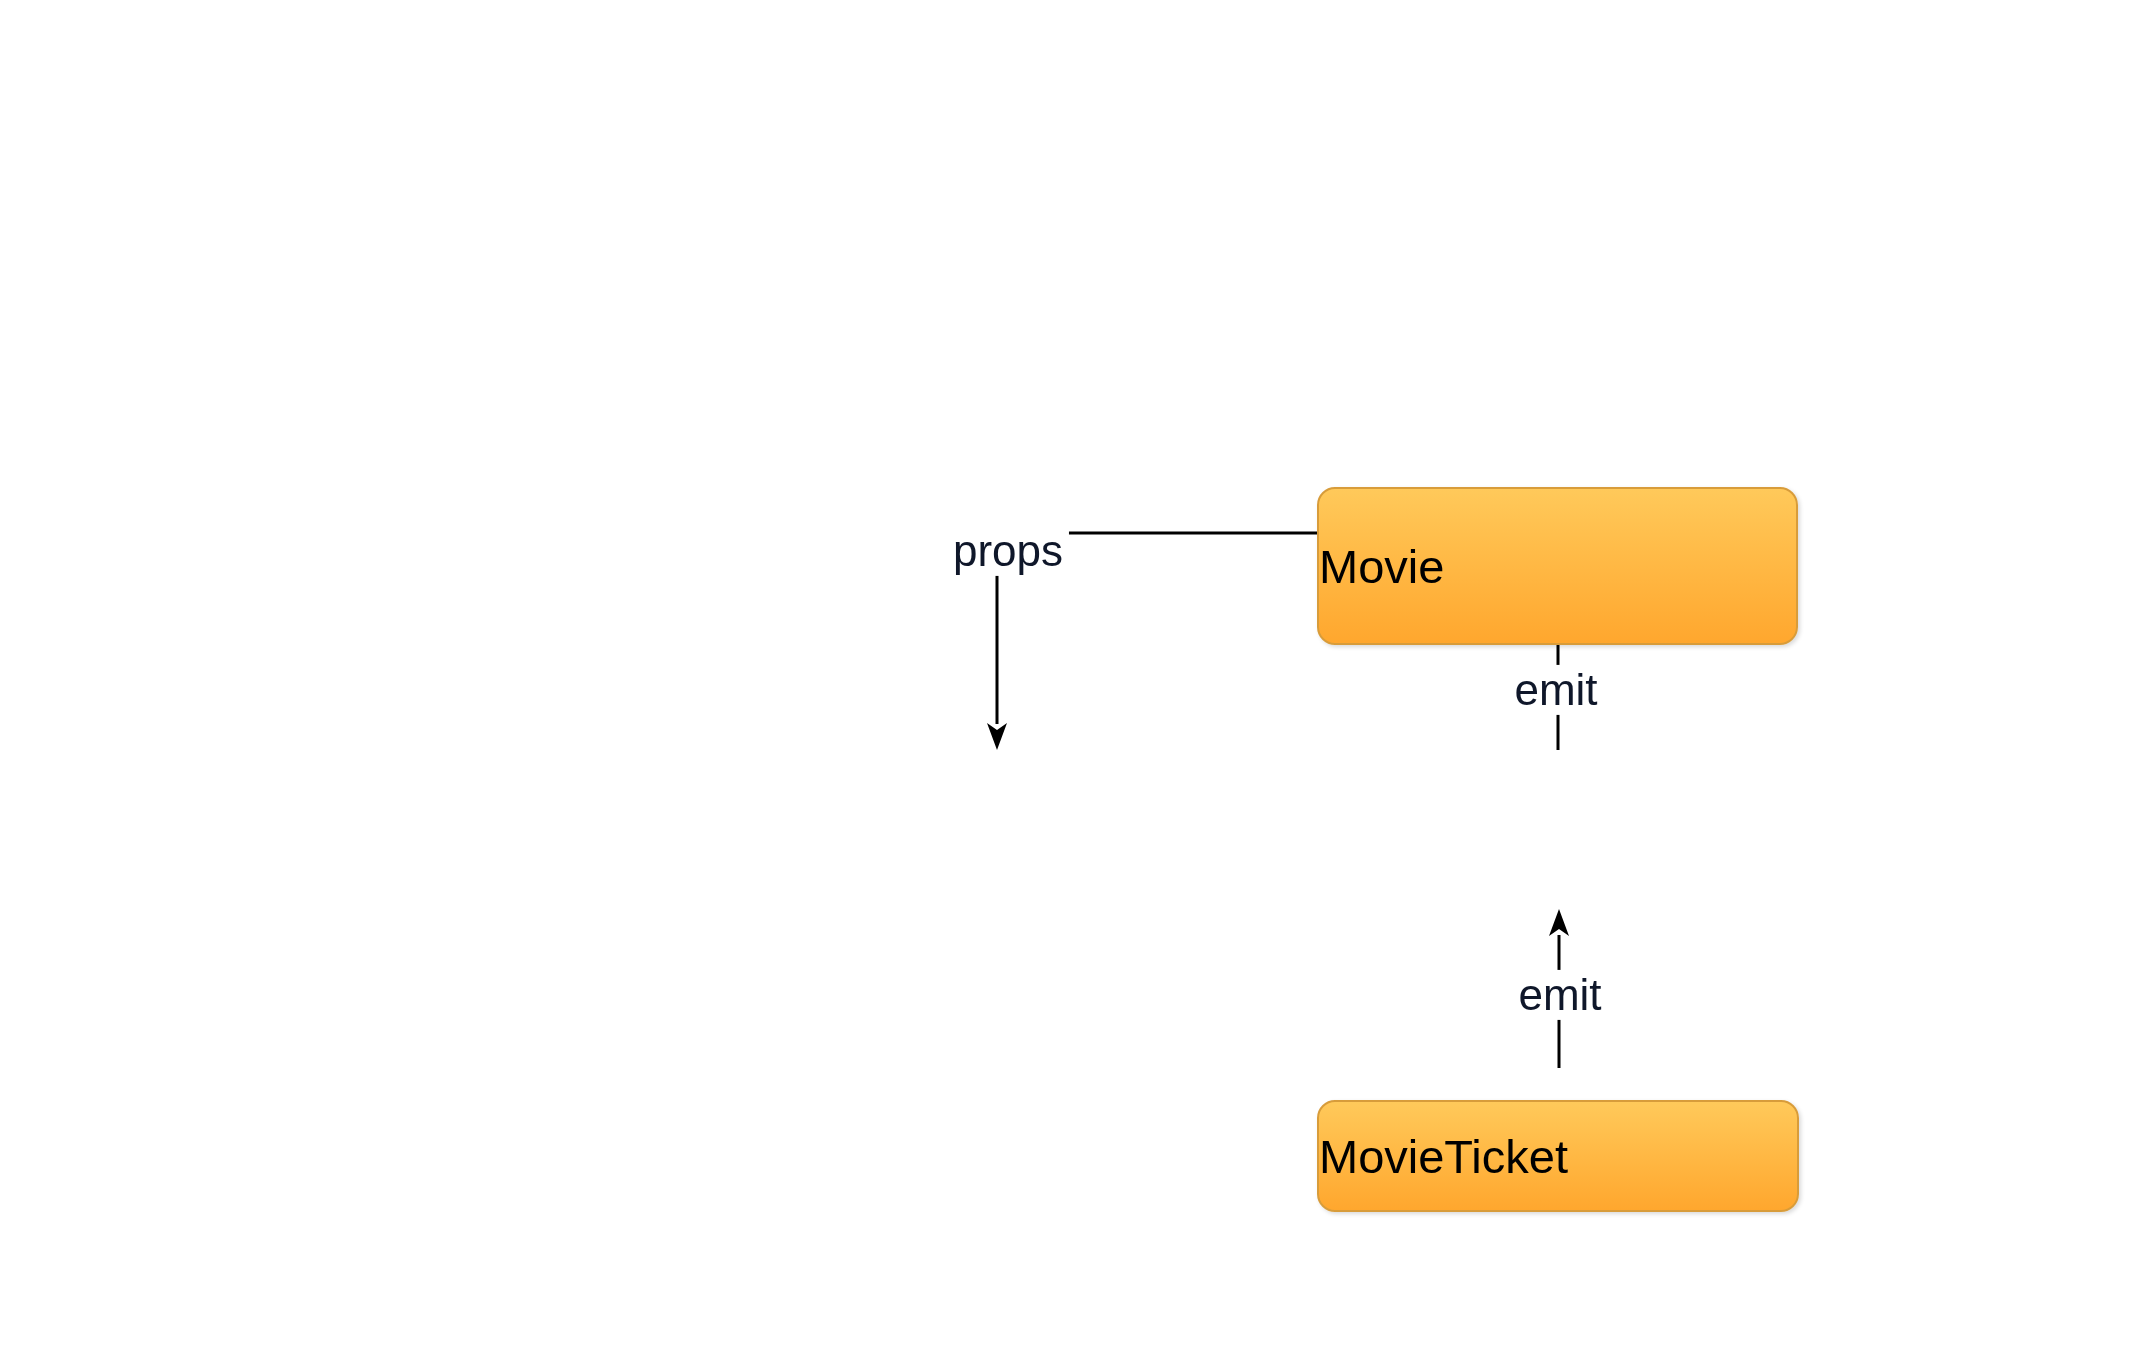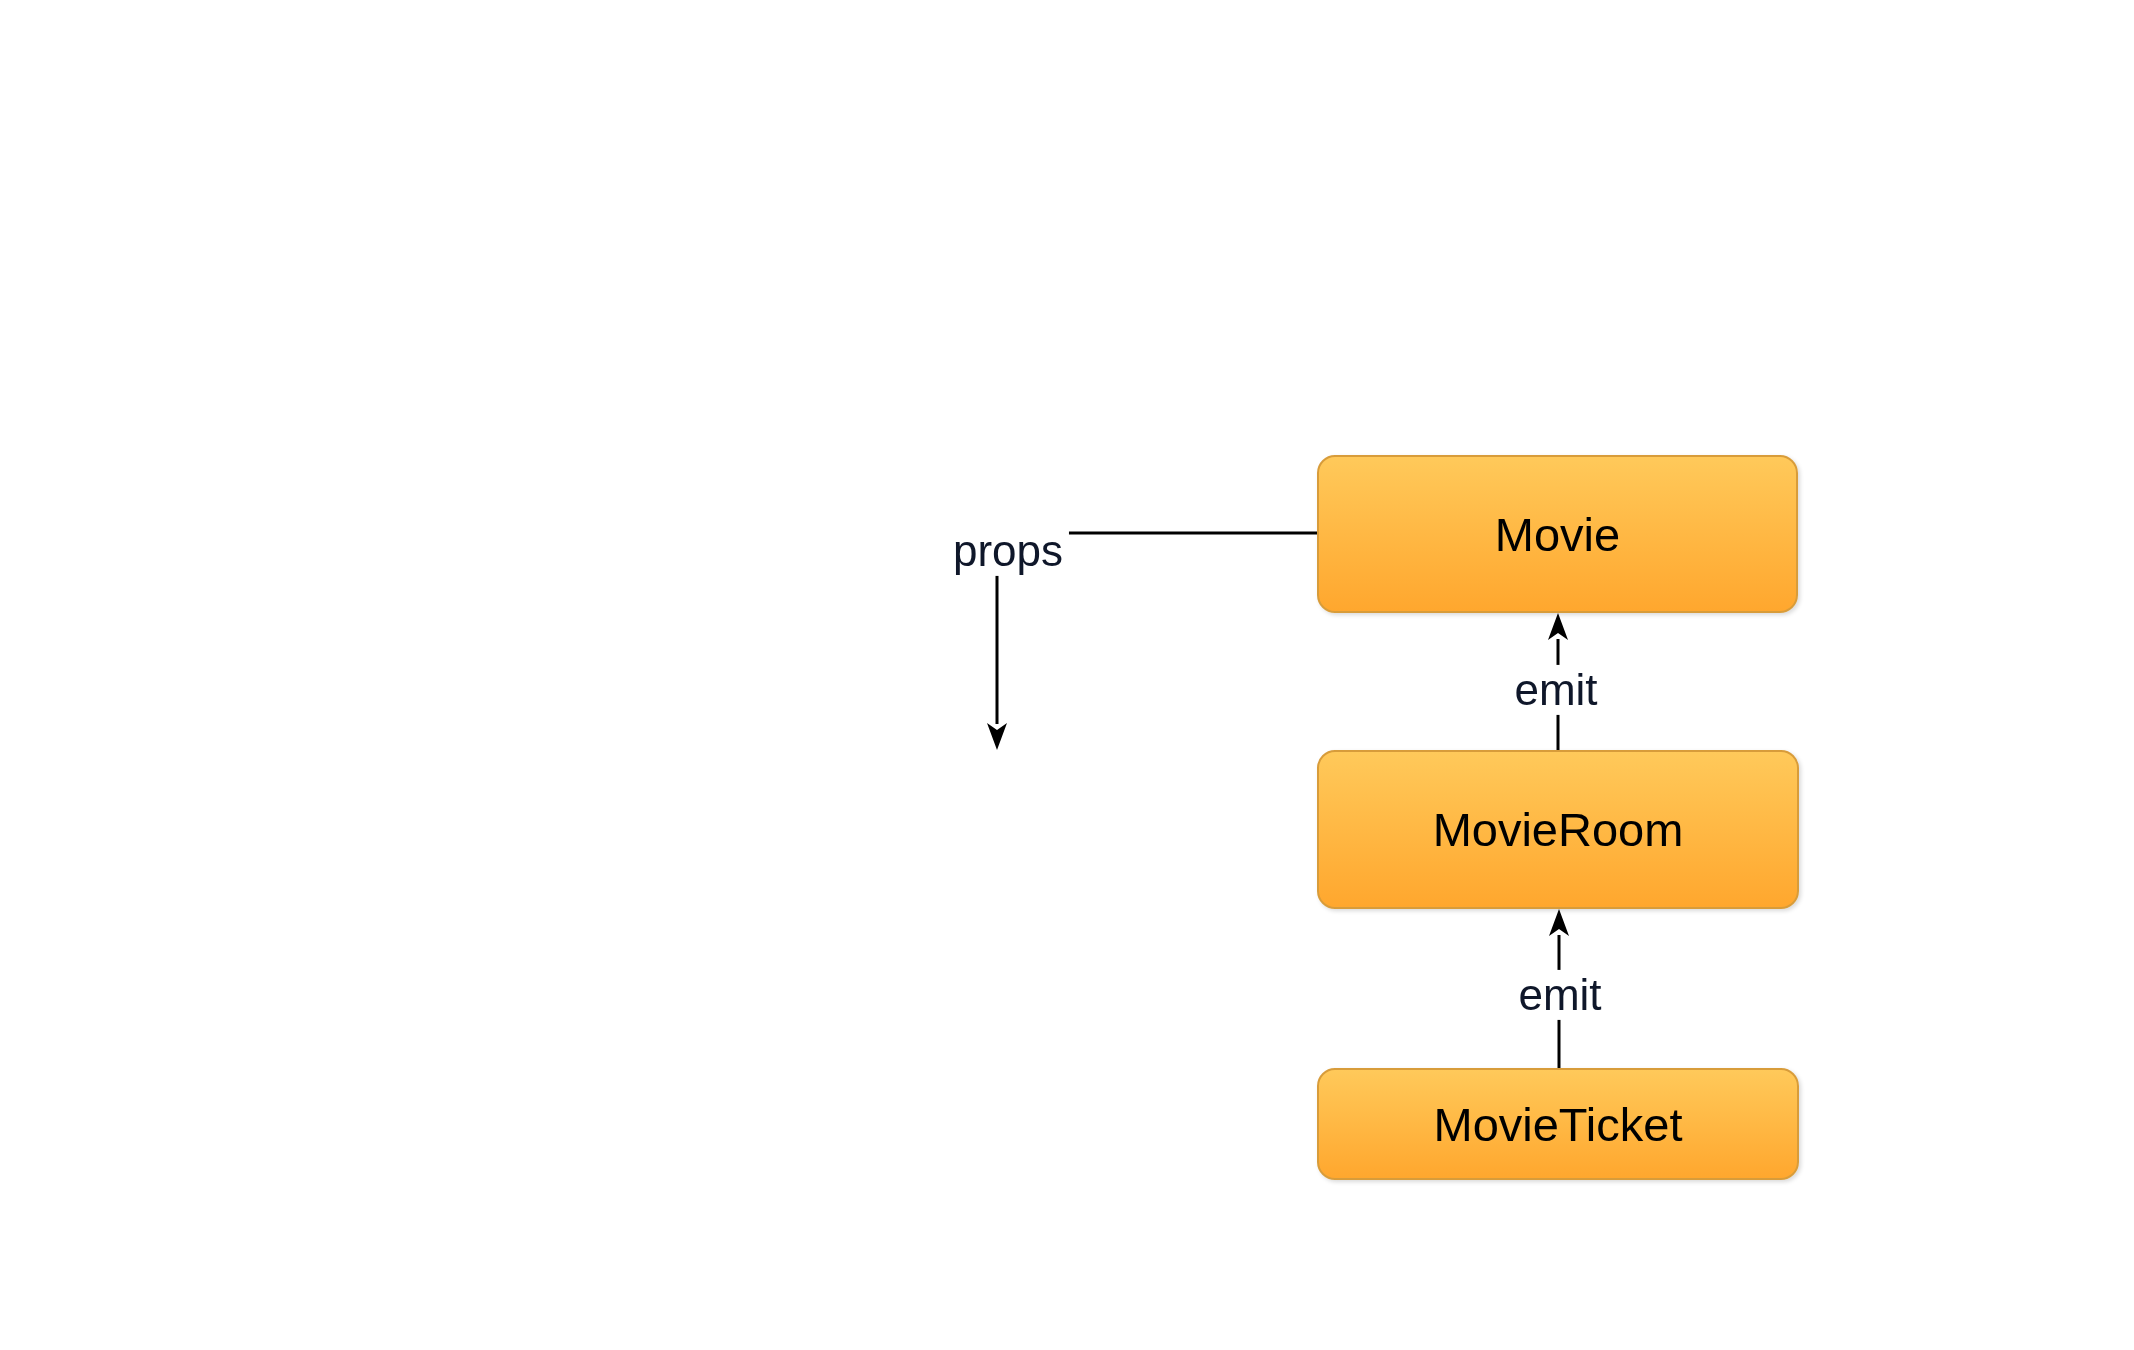--- a/index.html
+++ b/index.html
@@ -24,22 +24,22 @@
     pointer-events: none;
   }
   .node {
     position: absolute;
     box-sizing: border-box;
     border-radius: 18px;
     border: 2.5px solid var(--bc, #999999);
     background: linear-gradient(to bottom, var(--g1, #eeeeee), var(--g2, #cccccc));
     display: flex;
     align-items: center;
-    justify-content: center;
     box-shadow: 2px 2px 4px rgba(0,0,0,0.15);
+    margin-top: 32px;
   }
   .node span {
     font-size: 47px;
     color: #000000;
     letter-spacing: 0px;
     white-space: nowrap;
   }
   .node-movie        { left: 1317px; top: 455px;  width: 481px; height: 158px; }
   .node-available    { left: 757px;  top: 750px;  width: 483px; height: 160px; }
   .node-movieroom    { left: 1317px; top: 750px;  width: 482px; height: 159px; }
@@ -79,23 +79,20 @@
       <line x1="1559" y1="1068" x2="1559" y2="935" stroke-width="3" stroke="#000000"></line>
       <polygon points="1559,909 1549,936 1559,929 1569,936" stroke="none" fill="#000000"></polygon>
     </g>
   </svg>
 
   <div class="node node-movie" style="--g1: #FFC95A; --g2: #FFA72E; --bc: #D89C3A;">
     <span>Movie</span>
   </div>
 
 
-  <div class="node node-movieroom" style="--g1: #FFC95A; --g2: #FFA72E; --bc: #D89C3A;">
-    <span>MovieRoom</span>
-  </div>
 
   <div class="node node-movieticket" style="--g1: #FFC95A; --g2: #FFA72E; --bc: #D89C3A;">
     <span>MovieTicket</span>
   </div>
 
   <div class="edge-label label-props">props</div>
 
   <div class="edge-label label-emit-1">emit</div>
 
   <div class="edge-label label-emit-2">emit</div>

